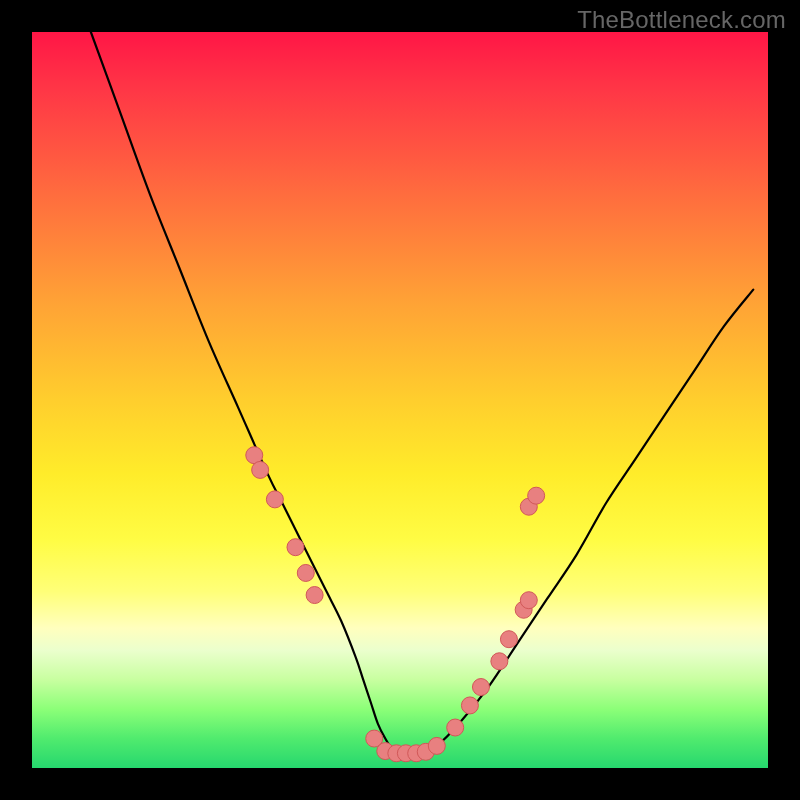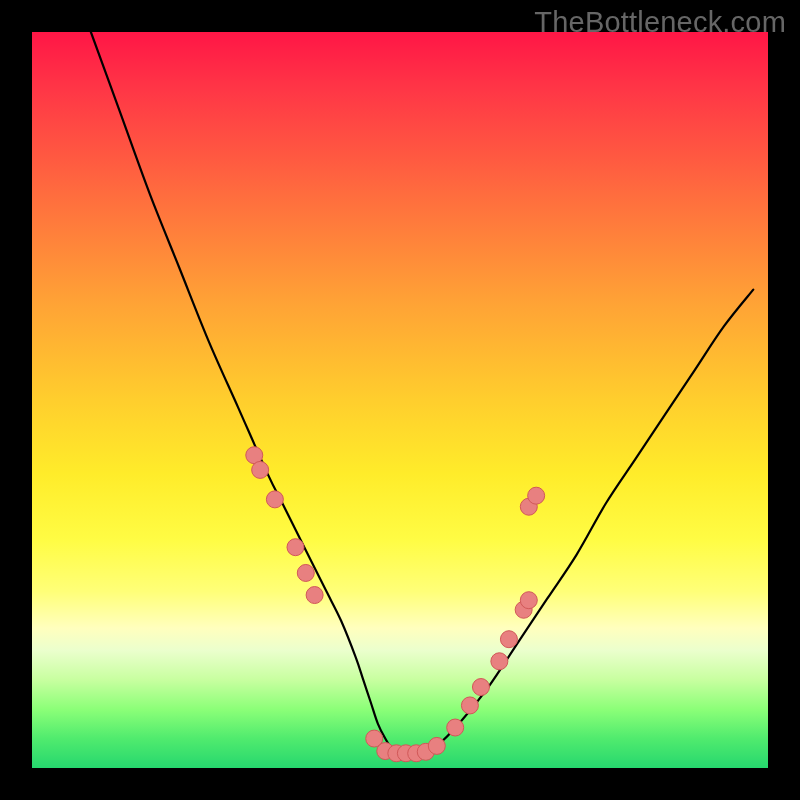--- a/index.html
+++ b/index.html
@@ -9,21 +9,21 @@
     height: 800px;
     background: #000;
     position: relative;
     font-family: Arial, Helvetica, sans-serif;
   }
   .watermark {
     position: absolute;
     top: 6px;
     right: 14px;
     color: #666;
-    font-size: 29px;
+    font-size: 24px;
     font-weight: 500;
     z-index: 50;
     letter-spacing: 0.2px;
   }
   .frame {
     position: absolute;
     top: 32px;
     left: 32px;
     width: 736px;
     height: 736px;

